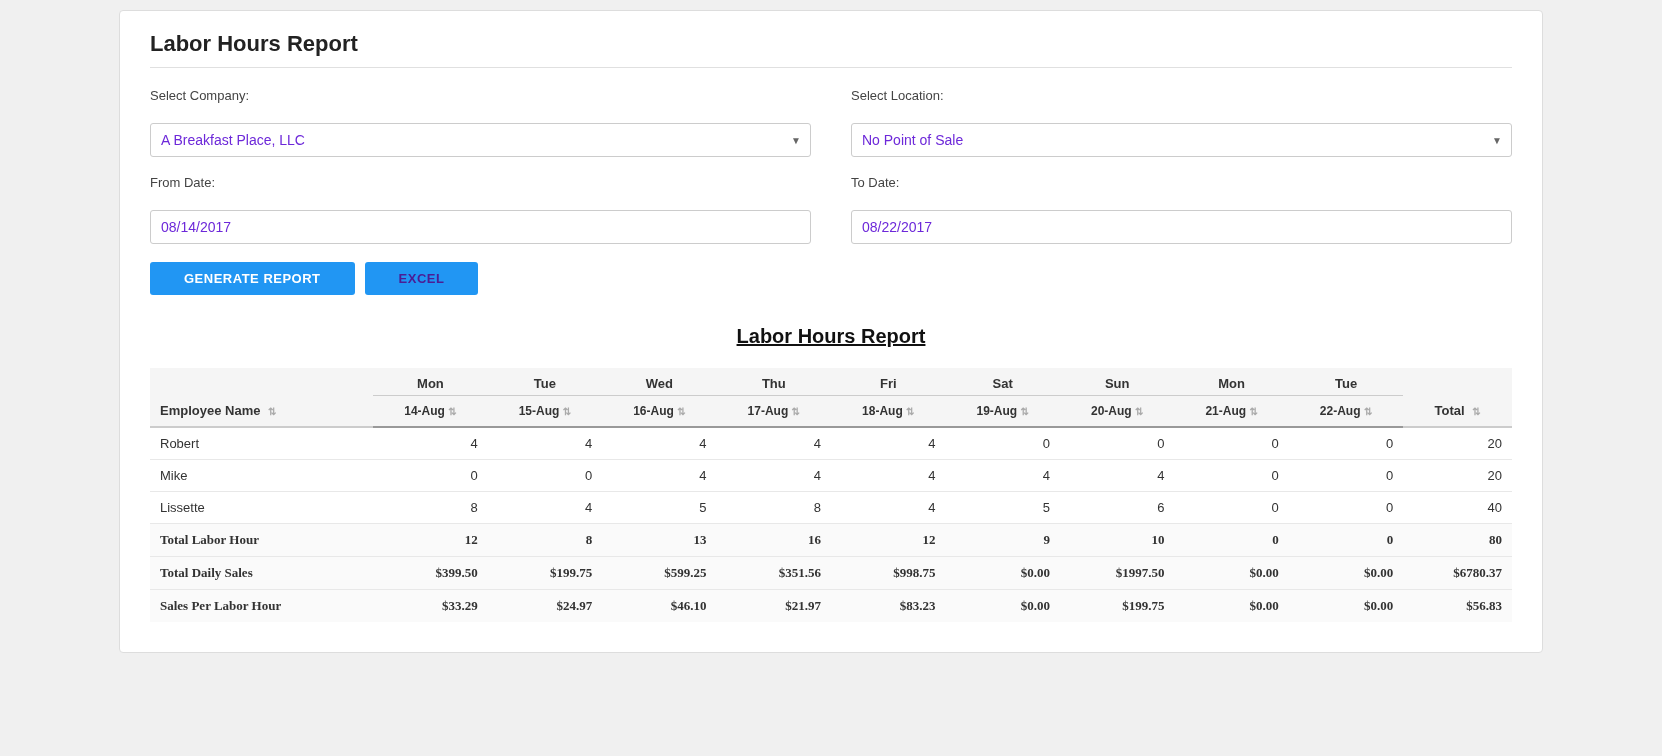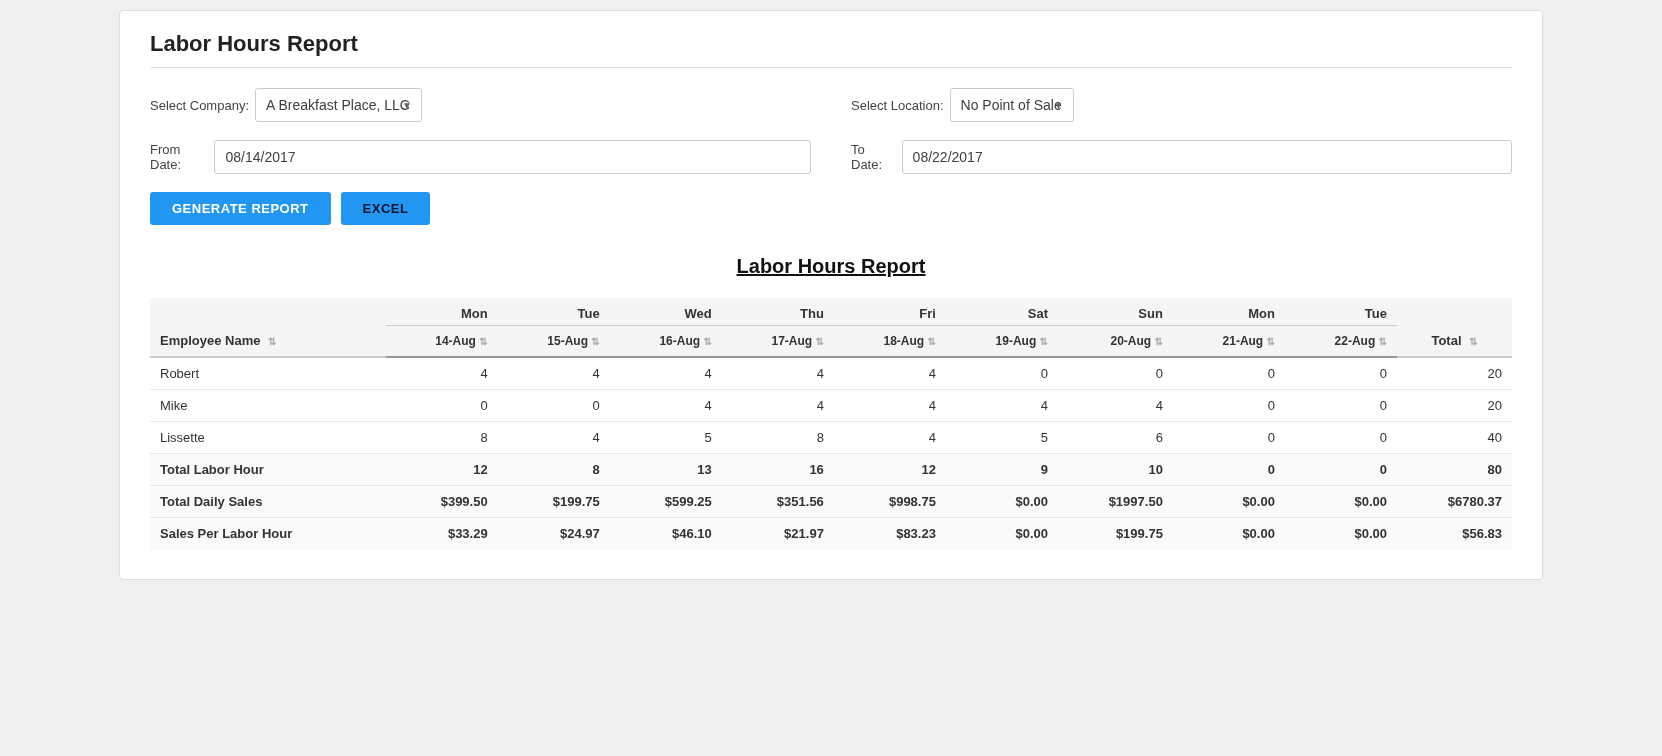--- a/index.html
+++ b/index.html
@@ -29,35 +29,34 @@
       color: #222;
     }
     .form-row {
       display: flex;
       gap: 40px;
       margin-bottom: 18px;
     }
     .form-group {
       flex: 1;
       display: flex;
-      flex-direction: row;
-      gap: 6px;
-      align-items: center;
+      flex-direction: column;
+      gap: 20px;
     }
     .form-group label {
       font-size: 13px;
       color: #444;
     }
     .form-group select, .form-group input {
       width: 100%;
       padding: 8px 10px;
       border: 1px solid #ccc;
       border-radius: 3px;
       font-size: 14px;
-      color: #404040;
+      color: #6d28d9;
       background: #fff;
       appearance: none;
       -webkit-appearance: none;
     }
     .select-wrapper {
       position: relative;
     }
     .select-wrapper::after {
       content: '▼';
       position: absolute;
@@ -68,54 +67,54 @@
       color: #666;
       pointer-events: none;
     }
     .btn-row {
       display: flex;
       gap: 10px;
       margin-bottom: 30px;
       margin-top: 10px;
     }
     .btn {
-      padding: 9px 22px;
+      padding: 9px 34px;
       border: none;
       border-radius: 3px;
       font-size: 13px;
       font-weight: bold;
       cursor: pointer;
       letter-spacing: 0.5px;
     }
     .btn-primary {
       background: #2196F3;
       color: #fff;
     }
     .btn-excel {
       background: #2196F3;
-      color: #0f172a;
+      color: #4c1d95;
     }
     .report-title {
       text-align: center;
       font-size: 20px;
       font-weight: bold;
       text-decoration: underline;
       margin-bottom: 20px;
       color: #111;
     }
     table {
       width: 100%;
       border-collapse: collapse;
       font-size: 13px;
     }
     thead tr th {
       background: #f5f5f5;
       border-bottom: 2px solid #ccc;
       padding: 8px 10px;
-      text-align: right;
+      text-align: center;
       font-weight: bold;
       color: #333;
       position: relative;
     }
     thead tr:first-child th.day-header {
       border-bottom: 1px solid #ccc;
       padding-bottom: 4px;
     }
     thead tr:last-child th {
       border-bottom: 2px solid #999;
@@ -142,20 +141,21 @@
     tbody tr td.num-cell {
       text-align: right;
     }
     tbody tr td.emp-cell {
       text-align: left;
     }
     tbody tr.total-row td {
       background: #fafafa;
       font-weight: bold;
       border-top: 1px solid #ccc;
+      font-family: Liberation Serif, serif;
     }
     tbody tr.total-row td.num-cell {
       text-align: right;
     }
     tbody tr:last-child td {
       border-bottom: none;
     }
   </style>
 </head>
 <body>

